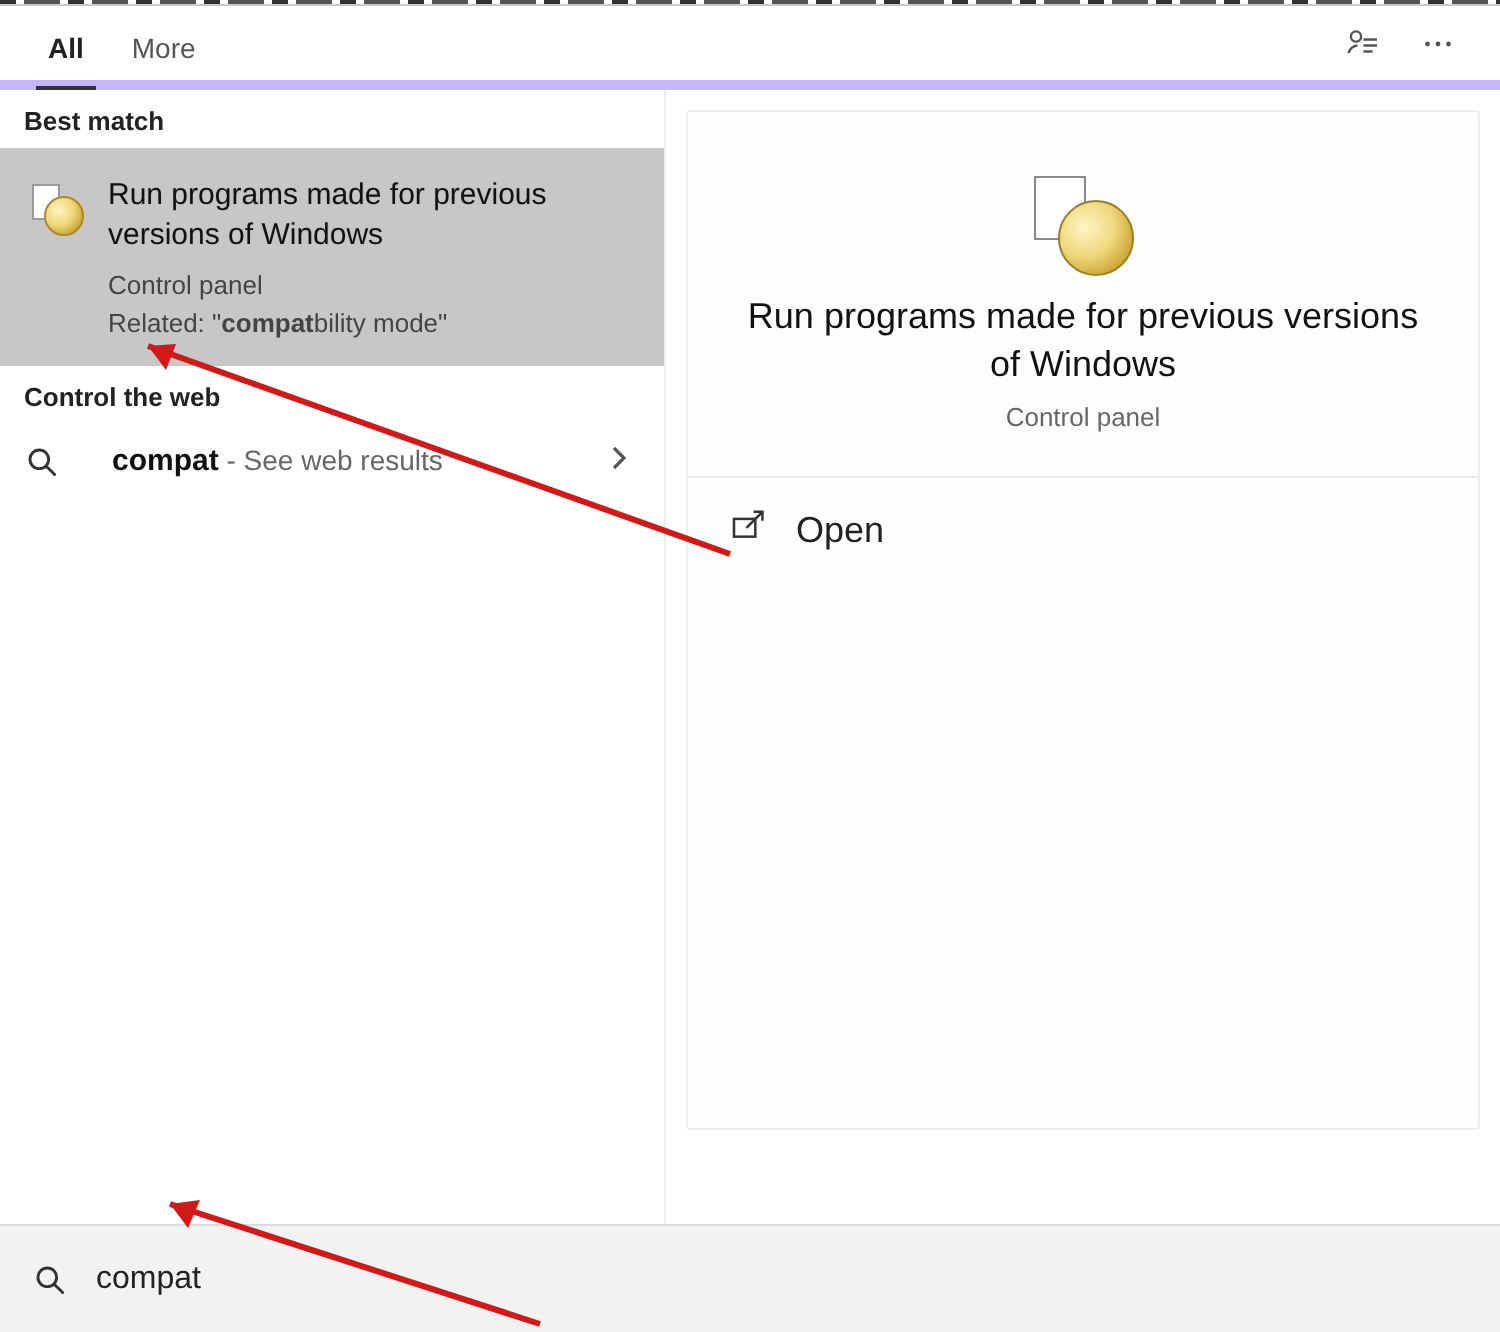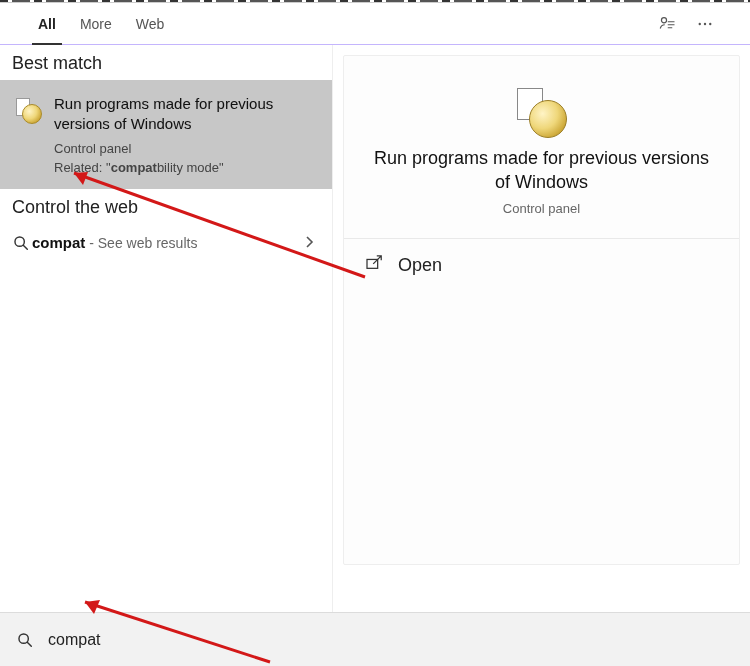--- a/index.html
+++ b/index.html
@@ -11,24 +11,23 @@
       overflow: hidden;
       position: relative;
     }
     .top-edge {
       height: 3px;
       background: repeating-linear-gradient(90deg, #333 0 8px, #fff 8px 12px, #555 12px 30px, #fff 30px 34px);
       border-bottom: 1px solid #ccc;
     }
     .tabs {
       display: flex;
-      align-items: center;
       height: 42px;
-      padding: 0 26px;
-      border-bottom: 1px solid #c4b5fd;
+      padding: 0 12px;
+      border-bottom: 5px solid #c4b5fd;
       background: #fff;
     }
     .tab {
       padding: 0 12px;
       height: 42px;
       display: flex;
       align-items: center;
       font-size: 14px;
       color: #555;
       cursor: pointer;
@@ -56,22 +55,22 @@
       top: 45px; bottom: 54px; left: 0; right: 0;
     }
     .left {
       width: 333px;
       background: #fff;
       border-right: 1px solid #eee;
       display: flex;
       flex-direction: column;
     }
     .section-label {
-      font-size: 18px;
-      font-weight: 400;
+      font-size: 13px;
+      font-weight: 700;
       color: #222;
       padding: 8px 12px 6px 12px;
     }
     .best-match {
       background: #c7c7c7;
       padding: 14px 14px 14px 16px;
       display: flex;
       gap: 12px;
       align-items: flex-start;
       cursor: pointer;
@@ -93,21 +92,21 @@
       position: absolute; left: 0; top: 0;
     }
     .bm-title { font-size: 15px; color: #111; line-height: 1.35; text-shadow: 0 0 1px rgba(0,0,0,.08); }
     .bm-sub { font-size: 13px; color: #444; margin-top: 6px; }
     .bm-related { font-size: 13px; color: #444; margin-top: 4px; }
 
     .web-row {
       display: flex;
       align-items: center;
       padding: 10px 12px;
-      gap: 2px;
+      gap: 26px;
       cursor: pointer;
     }
     .web-row .q { font-size: 15px; color: #111; font-weight: 600; }
     .web-row .suffix { font-size: 14px; color: #666; font-weight: 400; }
     .web-row .chev-r { margin-left: auto; color: #555; padding-right: 6px; }
 
     .right {
       flex: 1;
       padding: 10px;
       background: #fff;
@@ -175,21 +174,20 @@
     .mag line { stroke: #333; stroke-width: 1.6; stroke-linecap: round; }
   </style>
 </head>
 <body>
 
 <div class="top-edge"></div>
 
 <div class="tabs">
   <div class="tab active">All</div>
   <div class="tab">More</div>
-  <div class="tab">Web</div>
   <div class="spacer"></div>
   <div class="header-icon">
     <svg width="18" height="18" viewBox="0 0 24 24">
         <circle cx="8" cy="7" r="3.4" fill="none" stroke="#555" stroke-width="1.6"></circle>
         <path d="M3 18c1-3.5 4-5 6-5" fill="none" stroke="#555" stroke-width="1.6"></path>
         <path d="M13 9h9 M13 13h9 M13 17h6" stroke="#555" stroke-width="1.6"></path>
       </svg>
   </div>
   <div class="header-icon">
     <svg width="18" height="18" viewBox="0 0 24 24">

